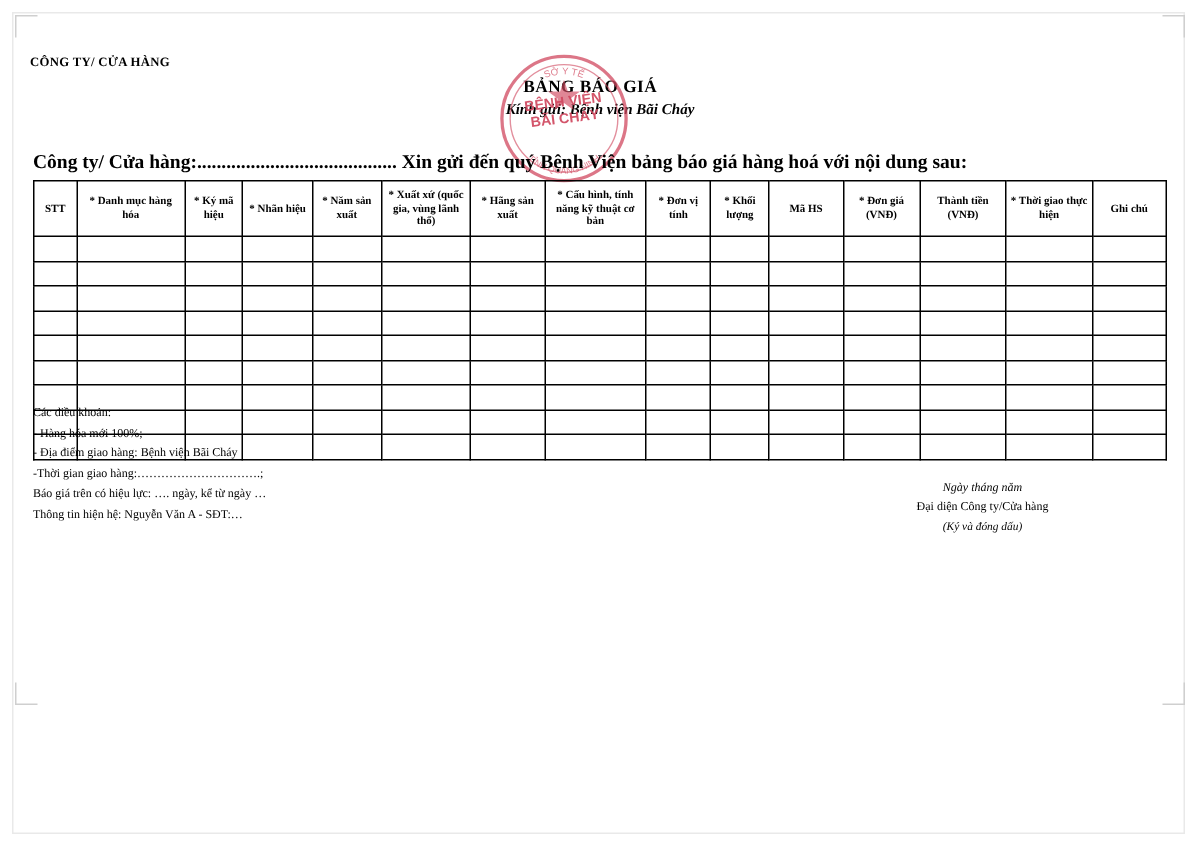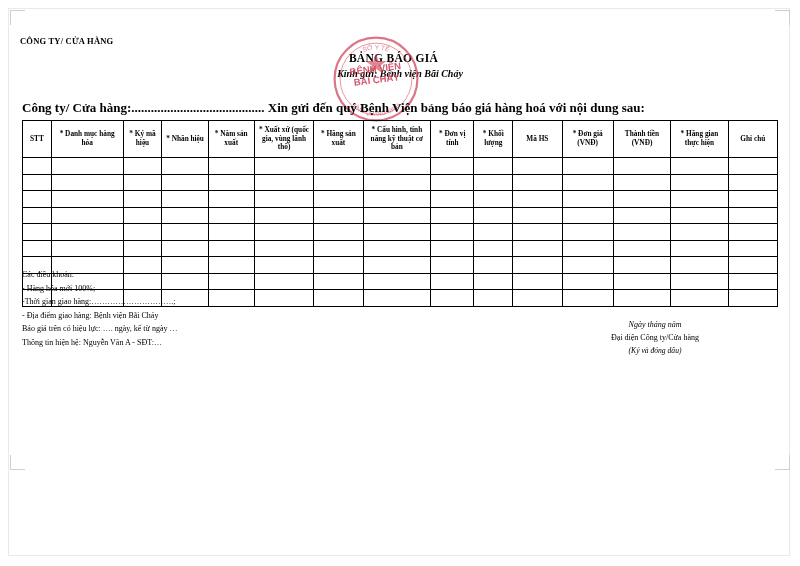--- a/index.html
+++ b/index.html
@@ -220,21 +220,21 @@
         <th>* Nhãn hiệu</th>
         <th>* Năm sản xuất</th>
         <th>* Xuất xứ (quốc gia, vùng lãnh thổ)</th>
         <th>* Hãng sản xuất</th>
         <th>* Cấu hình, tính năng kỹ thuật cơ bản</th>
         <th>* Đơn vị tính</th>
         <th>* Khối lượng</th>
         <th>Mã HS</th>
         <th>* Đơn giá (VNĐ)</th>
         <th>Thành tiền (VNĐ)</th>
-        <th>* Hãng gian thực hiện</th>
+        <th>* Thời giao thực hiện</th>
         <th>Ghi chú</th>
       </tr>
     </thead>
     <tbody>
       <tr>
           <td class="body-cell"></td>
           <td class="body-cell"></td>
           <td class="body-cell"></td>
           <td class="body-cell"></td>
           <td class="body-cell"></td>
@@ -384,22 +384,22 @@
           <td class="body-cell"></td>
           <td class="body-cell"></td>
           <td class="body-cell"></td>
         </tr>
     </tbody>
   </table>
 
   <div class="notes">
     <div>Các điều khoản:</div>
     <div>- Hàng hóa mới 100%;</div>
+    <div>- Địa điểm giao hàng: Bệnh viện Bãi Cháy</div>
     <div>-Thời gian giao hàng:………………………….;</div>
-    <div>- Địa điểm giao hàng: Bệnh viện Bãi Cháy</div>
     <div>Báo giá trên có hiệu lực: …. ngày, kể từ ngày …</div>
     <div>Thông tin hiện hệ: Nguyễn Văn A - SĐT:…</div>
   </div>
 
   <div class="signature">
     <div class="sig-date">Ngày     tháng    năm</div>
     <div class="sig-role">Đại diện Công ty/Cửa hàng</div>
     <div class="sig-note">(Ký và đóng dấu)</div>
   </div>
 

